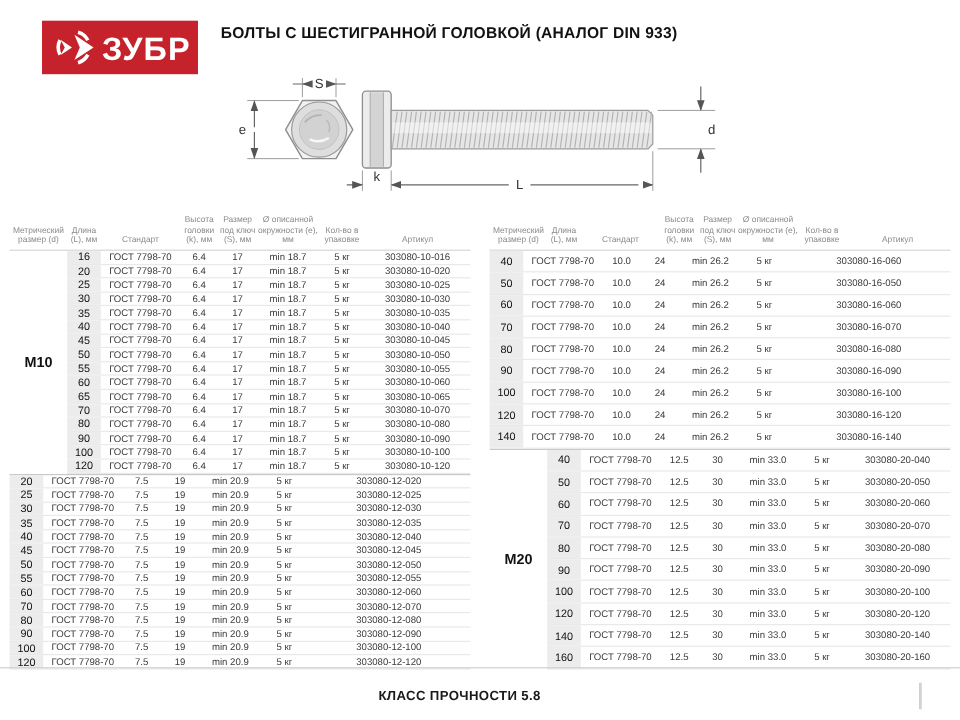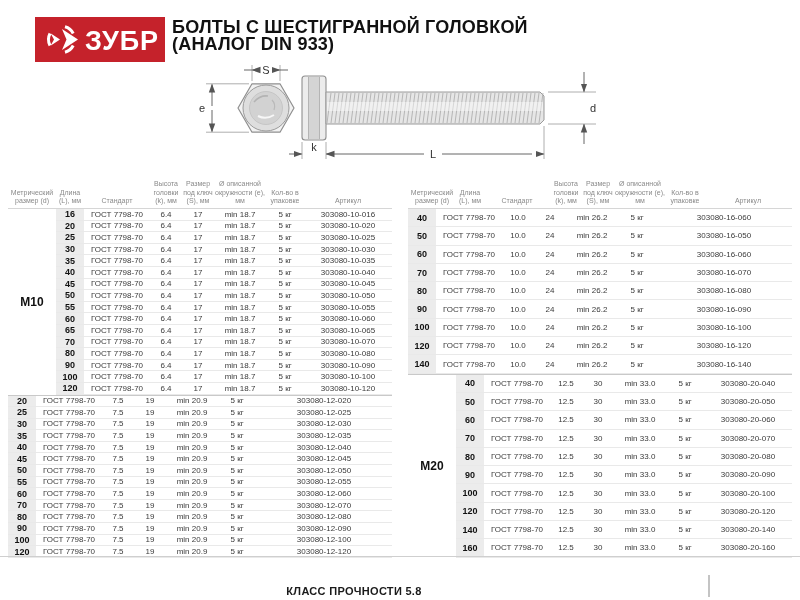--- a/index.html
+++ b/index.html
@@ -1,20 +1,20 @@
 <!DOCTYPE html>
 <html><head>
 <meta charset="utf-8">
 <style>
   html,body{margin:0;padding:0;background:#fff;}
   .page{position:relative;width:800px;height:600px;background:#fff;overflow:hidden;
         font-family:"Liberation Sans", sans-serif;color:#222;}
   
   .logo{position:absolute;left:35px;top:17px;width:130px;height:45px;}
-  .title{position:absolute;left:172px;top:19px;width:430px;font-size:18px;font-weight:bold;
+  .title{position:absolute;left:184px;top:19px;width:430px;font-size:13px;font-weight:bold;
          line-height:17px;color:#111;letter-spacing:.2px;}
   
   .diagram{position:absolute;left:192px;top:60px;width:420px;height:115px;}
   
   .spec-table{position:absolute;top:180px;width:384px;font-size:8px;}
   .spec-table.left{left:8px;}
   .spec-table.right{left:408px;}
   .thead{display:grid;grid-template-columns:48px 28px 66px 32px 32px 52px 38px 1fr;
          height:28px;border-bottom:1px solid #d6d6d6;}
   .th{display:flex;align-items:flex-end;justify-content:center;text-align:center;
@@ -22,24 +22,24 @@
   .section{display:flex;}
   .section + .section{border-top:1px solid #c9c9c9;}
   .size-label{width:48px;flex:none;display:flex;align-items:center;justify-content:center;
               font-weight:bold;font-size:12px;color:#111;}
   .rows{flex:1;}
   .row{display:grid;grid-template-columns:28px 66px 32px 32px 52px 38px 1fr;
        box-sizing:border-box;border-bottom:1px solid #e9e9e9;}
   .spec-table.left  .row{height:11.6px;}
   .spec-table.right .row{height:18.3px;}
   .cell{display:flex;align-items:center;justify-content:center;color:#3a3a3a;white-space:nowrap;}
-  .c0{background:#ececec;font-weight:bold;font-size:9px;color:#111;}
+  .c0{background:#ececec;font-weight:normal;font-size:9px;color:#111;}
   
   .bottom-rule{position:absolute;left:0;top:556px;width:800px;height:1px;background:#cfcfcf;}
-  .footer{position:absolute;left:0;top:563px;width:710px;height:34px;display:flex;align-items:flex-end;}
+  .footer{position:absolute;left:0;top:563px;width:768px;height:34px;display:flex;align-items:center;}
   .footer-cell{flex:1;text-align:center;font-weight:bold;font-size:11px;color:#1a1a1a;letter-spacing:.3px;}
   .footer-divider{width:1px;height:22px;background:#c4c4c4;}
   
   .dim{stroke:#666;stroke-width:1;fill:none;}
   .ext{stroke:#999;stroke-width:0.8;fill:none;}
   .dim-label{font-size:11px;fill:#333;}
 </style>
 </head>
 <body>
 

